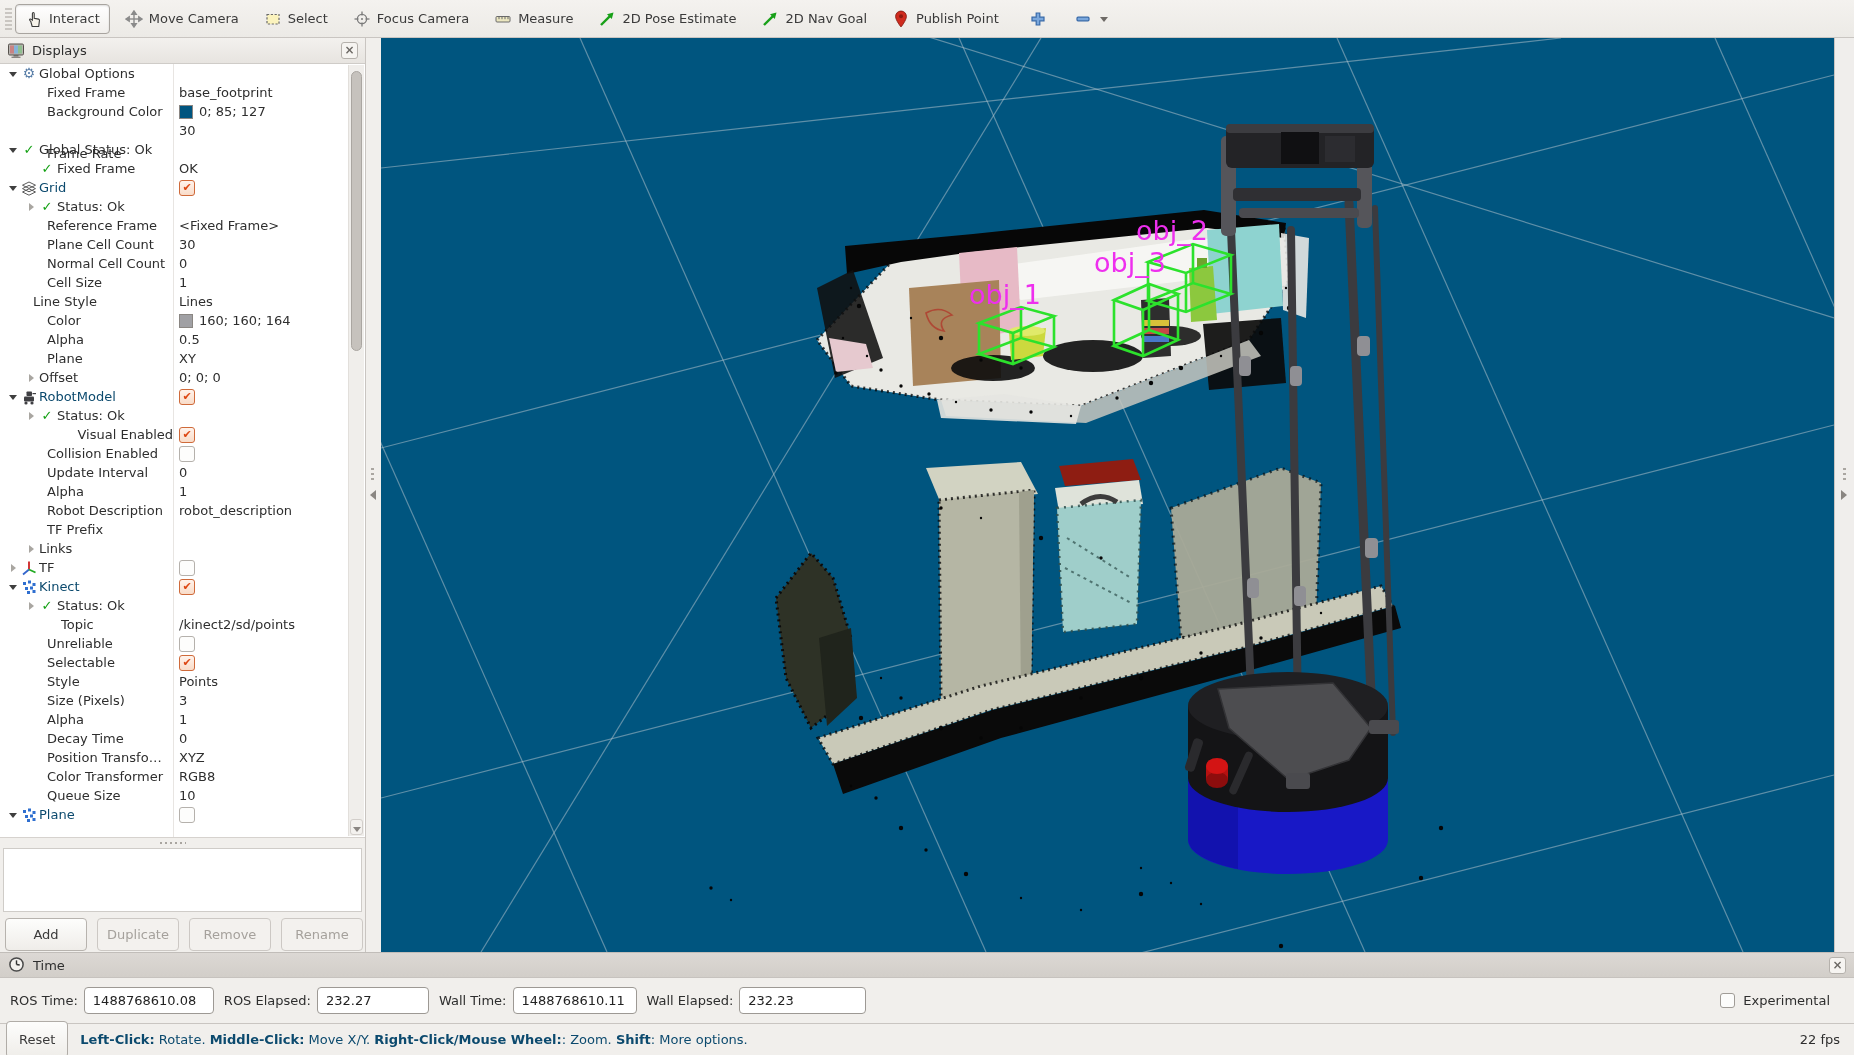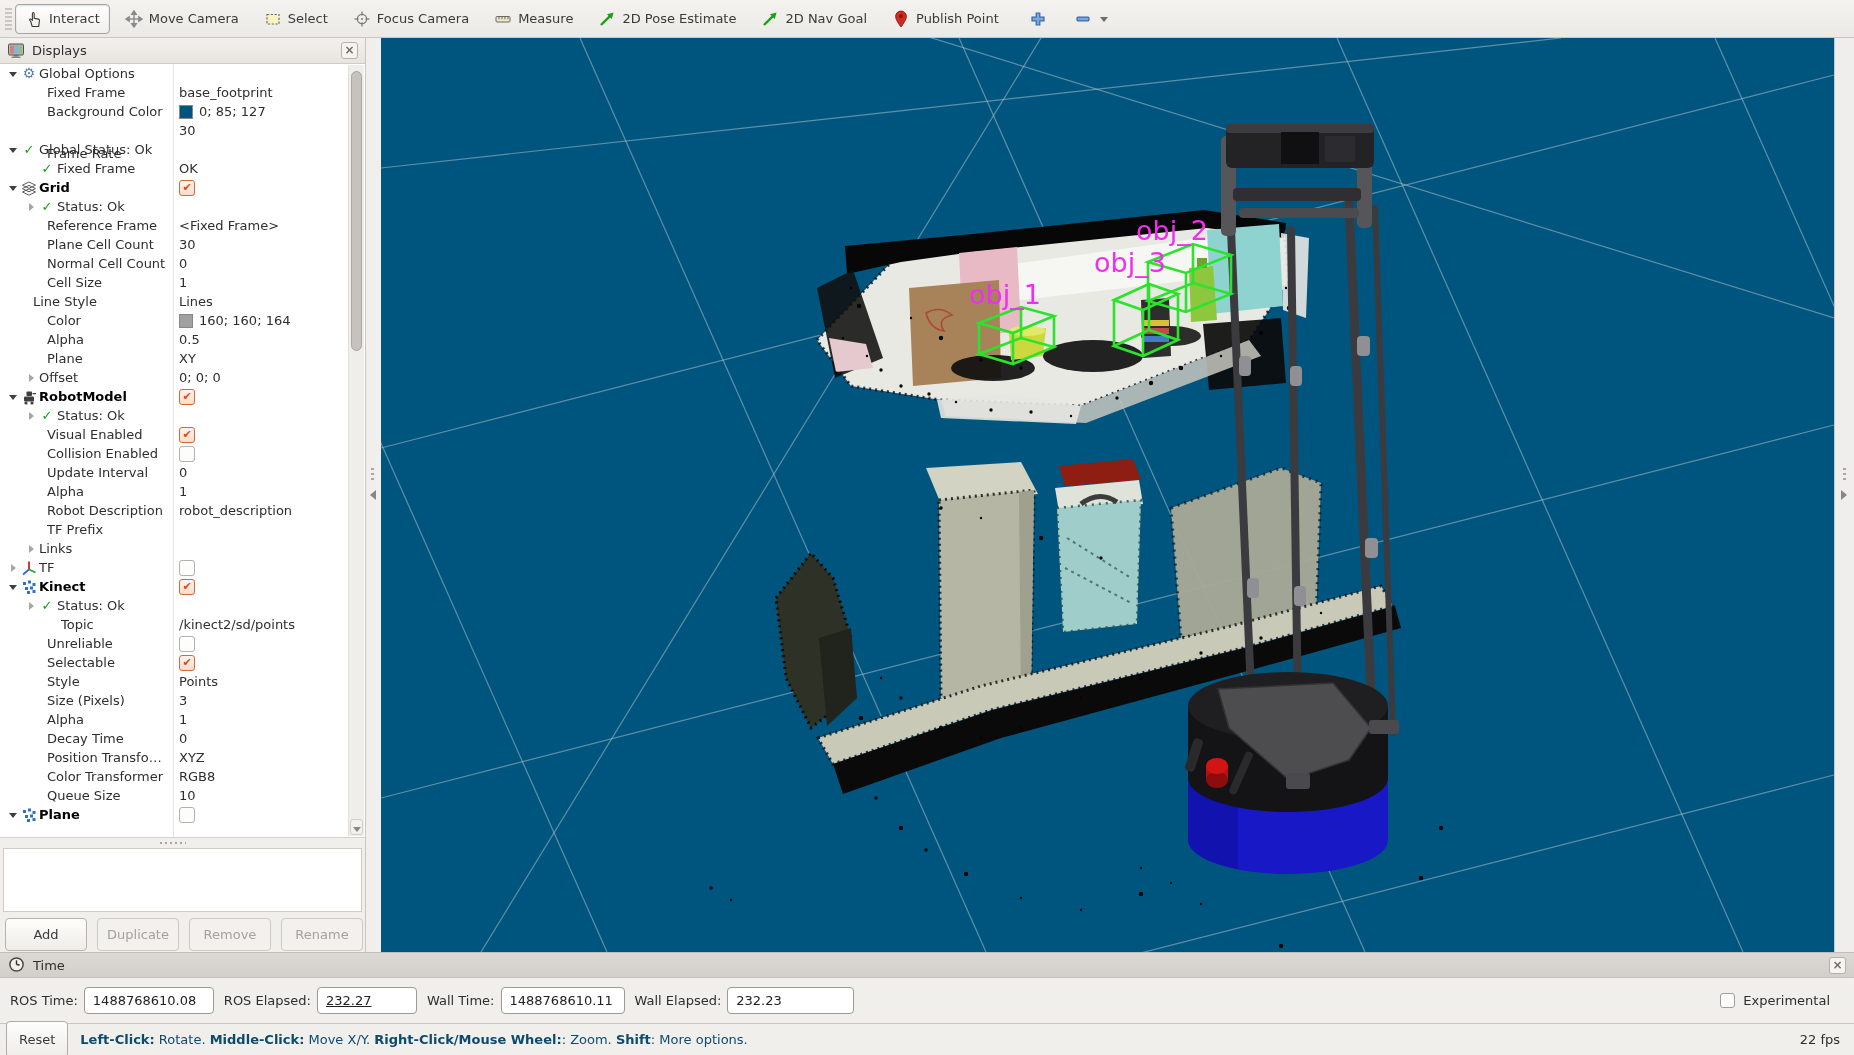--- a/index.html
+++ b/index.html
@@ -38,21 +38,21 @@
   .tvalue { flex:1; display:flex; align-items:center; padding-left:6px; overflow:hidden; white-space:nowrap; }
   .exp { width:12px; height:19px; position:relative; flex:none; }
   .exp.open::after { content:""; position:absolute; left:1px; top:8px;
       border-left:4px solid transparent; border-right:4px solid transparent; border-top:5px solid #3f3f3f; }
   .exp.closed::after { content:""; position:absolute; left:3px; top:6px;
       border-top:4px solid transparent; border-bottom:4px solid transparent; border-left:5px solid #a9a6a1; }
   .ci { width:18px; flex:none; text-align:center; line-height:19px; }
   .ci.gear { color:#5a7fa8; font-size:14px; }
   .ci.check { color:#12a012; font-weight:bold; font-size:13px; }
   .lbl { padding-left:1px; }
-  .lbl.blue { color:#000000; font-weight:bold; }
+  .lbl.blue { color:#0c4a6e; font-weight:normal; }
   .swatch { width:14px; height:14px; border:1px solid #8a8682; margin-right:6px; flex:none; }
   .cb { width:16px; height:16px; border-radius:3px; display:inline-flex; align-items:center;
         justify-content:center; font-size:11px; line-height:1; flex:none; }
   .cb.checked { border:1px solid #cf6a3a; background:linear-gradient(#fff3ec,#f9dcc9); color:#dd4814; font-weight:bold; }
   .cb.unchecked { border:1px solid #b5b1ac; background:#fdfdfc; }
   #tree-scrollbar { position:absolute; right:1px; top:1px; bottom:1px; width:16px; background:#f0eeeb; border-left:1px solid #e2dfdb; }
   #tree-scrollbar .thumb { position:absolute; left:2px; right:2px; top:6px; height:280px; border-radius:6px;
                            background:#c6c2bd; border:1px solid #aaa6a1; }
   #tree-scrollbar .stepper { position:absolute; left:1px; right:1px; bottom:1px; height:16px; background:#f3f1ee;
                              border:1px solid #d2ceca; border-radius:3px; text-align:center; }
@@ -408,21 +408,21 @@
           </div>
           <div class="trow">
             <div class="tlabel" style="padding-left: 26px;">
               <span class="exp closed"></span>
               <span class="ci check">✓</span>
               <span class="lbl">Status: Ok</span>
             </div>
             <div class="tvalue"></div>
           </div>
           <div class="trow">
-            <div class="tlabel" style="padding-left: 46px;">
+            <div class="tlabel" style="padding-left: 46px; justify-content: flex-end;">
               <span class="lbl">Visual Enabled</span>
             </div>
             <div class="tvalue">
               <span class="cb checked">✔</span>
             </div>
           </div>
           <div class="trow">
             <div class="tlabel" style="padding-left: 46px;">
               <span class="lbl">Collision Enabled</span>
             </div>
@@ -850,21 +850,21 @@
       <span class="close-btn">×</span>
     </div>
     <div id="tp-body">
       <span id="time-fields" style="display:flex;align-items:center;">
           <span class="tfield">
             <label>ROS Time:</label>
             <input value="1488768610.08" style="width: 130px;">
           </span>
           <span class="tfield">
             <label>ROS Elapsed:</label>
-            <input value="232.27" style="width: 100px; text-decoration: underline;">
+            <input value="232.27" style="width: 112px;">
           </span>
           <span class="tfield">
             <label>Wall Time:</label>
             <input value="1488768610.11" style="width: 124px;">
           </span>
           <span class="tfield">
             <label>Wall Elapsed:</label>
             <input value="232.23" style="width: 127px;">
           </span>
         </span>

